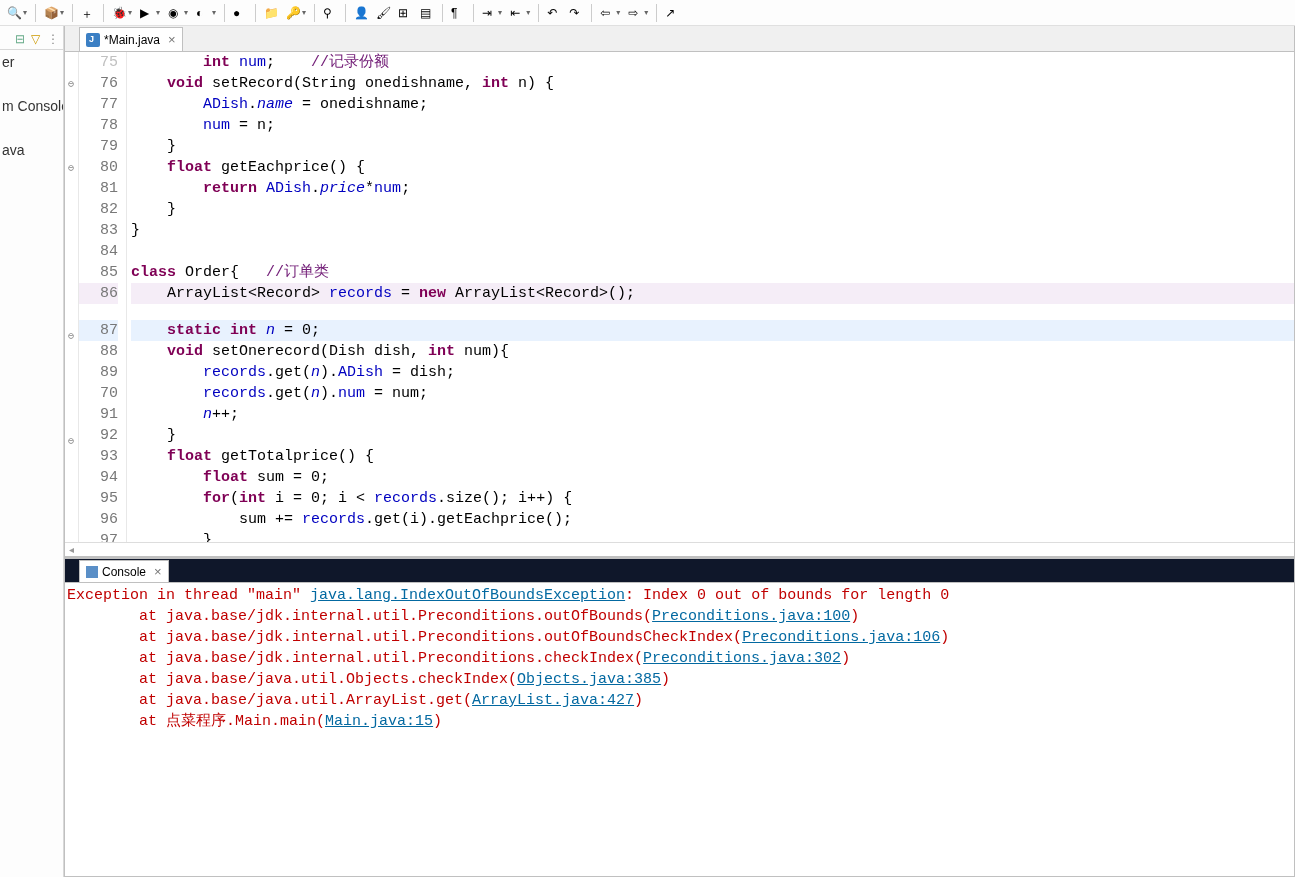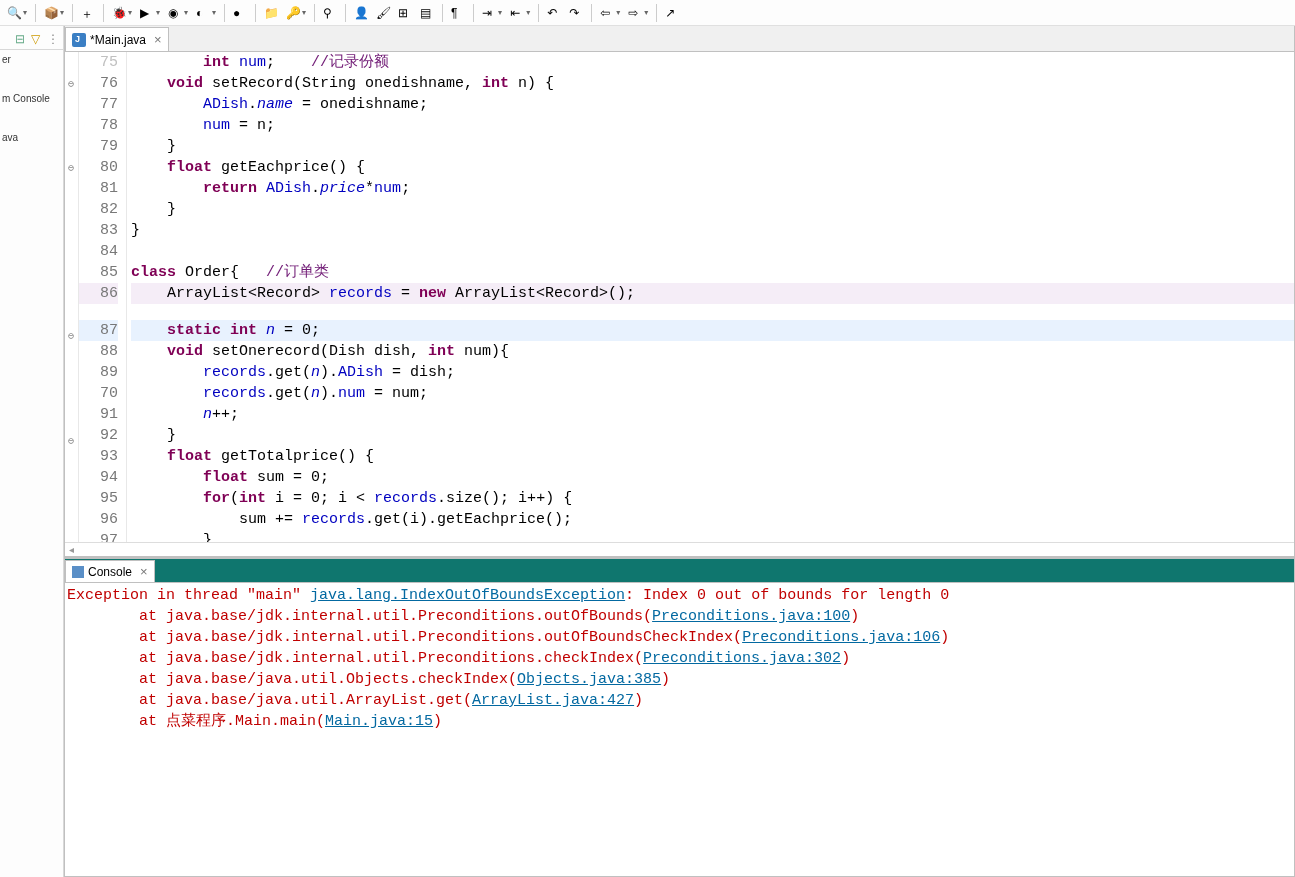--- a/index.html
+++ b/index.html
@@ -37,21 +37,21 @@
 }
 .left-head {
   height:24px;
   border-bottom:1px solid #d8d8d8;
   display:flex;
   justify-content:flex-end;
   gap:4px;
   align-items:center;
   padding:0 4px;
 }
-.left-body { flex:1; padding:4px 2px; font-size:10px; color:#333; overflow:hidden; }
+.left-body { flex:1; padding:4px 2px; font-size:14px; color:#333; overflow:hidden; }
 .left-body div { white-space:nowrap; margin-bottom:28px; }
 .right-area {
   flex:1;
   display:flex;
   flex-direction:column;
 }
 .editor-panel {
   flex:1;
   display:flex;
   flex-direction:column;
@@ -69,21 +69,21 @@
 }
 .tab {
   height:24px;
   background:#fff;
   border:1px solid #c0c0c0;
   border-bottom:none;
   padding:0 6px;
   display:flex;
   align-items:center;
   gap:4px;
-  margin-left:0;
+  margin-left:14px;
   font-size:12px;
 }
 .tab .file-icon { width:14px; height:14px; background:#3b7fc4; display:inline-block; border-radius:2px; position:relative; }
 .tab .file-icon::after { content:"J"; color:#fff; font-size:9px; position:absolute; left:3px; top:1px; font-weight:bold; }
 .tab .close { font-size:13px; color:#777; margin-left:4px; }
 .code-area {
   flex:1;
   display:flex;
   font-family: Consolas, "Courier New", monospace;
   font-size:15px;
@@ -126,21 +126,21 @@
   background:#fff;
   border:1px solid #c0c0c0;
   border-top:2px solid #c0c0c0;
   display:flex;
   flex-direction:column;
 }
 .console-tabs {
   height:24px;
   display:flex;
   align-items:flex-end;
-  background:#0f766e;
+  background:#0f172a;
   border-bottom:1px solid #c0c0c0;
 }
 .console-tabs .tab { height:22px; }
 .console-status {
   font-size:13px;
   padding:2px 4px;
   color:#444;
   border-bottom:1px solid #eee;
   font-family:"Segoe UI",sans-serif;
 }

